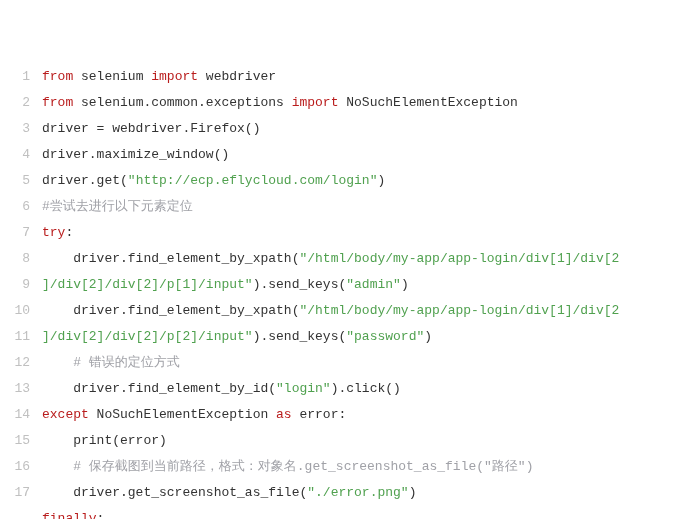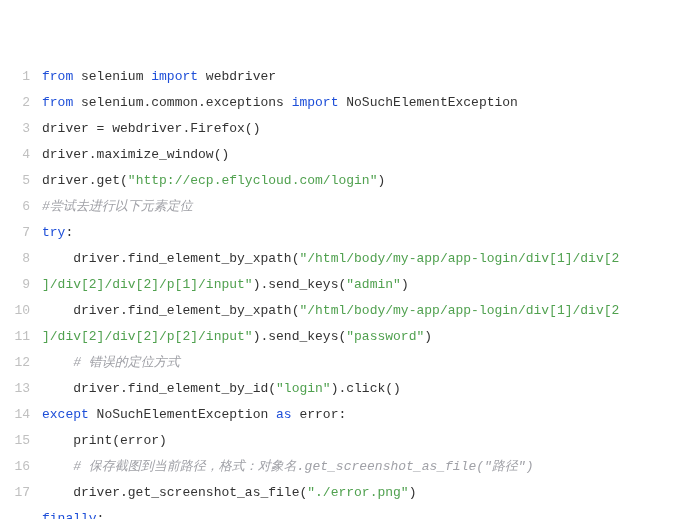--- a/index.html
+++ b/index.html
@@ -25,22 +25,22 @@
     width: 30px;
     text-align: right;
     color: #c0c0c0;
     user-select: none;
     padding-right: 12px;
     flex-shrink: 0;
   }
   .code {
     white-space: pre;
   }
-  .kw { color: #1d4ed8; }      
+  .kw { color: #b91c1c; }      
   .str { color: #50a14f; }     
-  .cmt { color: #a0a1a7; font-style: italic; }
+  .cmt { color: #a0a1a7; }
 </style>
 </head>
 <body>
 
 <div class="code-block" id="code-container">
   <div class="line"><span class="lineno">1</span><span class="code"><span class="kw">from</span><span> selenium </span><span class="kw">import</span><span> webdriver</span></span></div><div class="line"><span class="lineno">2</span><span class="code"><span class="kw">from</span><span> selenium.common.exceptions </span><span class="kw">import</span><span> NoSuchElementException</span></span></div><div class="line"><span class="lineno">3</span><span class="code"><span>driver = webdriver.Firefox()</span></span></div><div class="line"><span class="lineno">4</span><span class="code"><span>driver.maximize_window()</span></span></div><div class="line"><span class="lineno">5</span><span class="code"><span>driver.get(</span><span class="str">"http://ecp.eflycloud.com/login"</span><span>)</span></span></div><div class="line"><span class="lineno">6</span><span class="code"><span class="cmt">#尝试去进行以下元素定位</span></span></div><div class="line"><span class="lineno">7</span><span class="code"><span class="kw">try</span><span>:</span></span></div><div class="line"><span class="lineno">8</span><span class="code"><span>    driver.find_element_by_xpath(</span><span class="str">"/html/body/my-app/app-login/div[1]/div[2</span></span></div><div class="line"><span class="lineno">9</span><span class="code"><span class="str">]/div[2]/div[2]/p[1]/input"</span><span>).send_keys(</span><span class="str">"admin"</span><span>)</span></span></div><div class="line"><span class="lineno">10</span><span class="code"><span>    driver.find_element_by_xpath(</span><span class="str">"/html/body/my-app/app-login/div[1]/div[2</span></span></div><div class="line"><span class="lineno">11</span><span class="code"><span class="str">]/div[2]/div[2]/p[2]/input"</span><span>).send_keys(</span><span class="str">"password"</span><span>)</span></span></div><div class="line"><span class="lineno">12</span><span class="code"><span>    </span><span class="cmt"># 错误的定位方式</span></span></div><div class="line"><span class="lineno">13</span><span class="code"><span>    driver.find_element_by_id(</span><span class="str">"login"</span><span>).click()</span></span></div><div class="line"><span class="lineno">14</span><span class="code"><span class="kw">except</span><span> NoSuchElementException </span><span class="kw">as</span><span> error:</span></span></div><div class="line"><span class="lineno">15</span><span class="code"><span>    print(error)</span></span></div><div class="line"><span class="lineno">16</span><span class="code"><span>    </span><span class="cmt"># 保存截图到当前路径，格式：对象名.get_screenshot_as_file("路径")</span></span></div><div class="line"><span class="lineno">17</span><span class="code"><span>    driver.get_screenshot_as_file(</span><span class="str">"./error.png"</span><span>)</span></span></div><div class="line"><span class="lineno"></span><span class="code"><span class="kw">finally</span><span>:</span></span></div>
 </div>
 
 </body></html>

